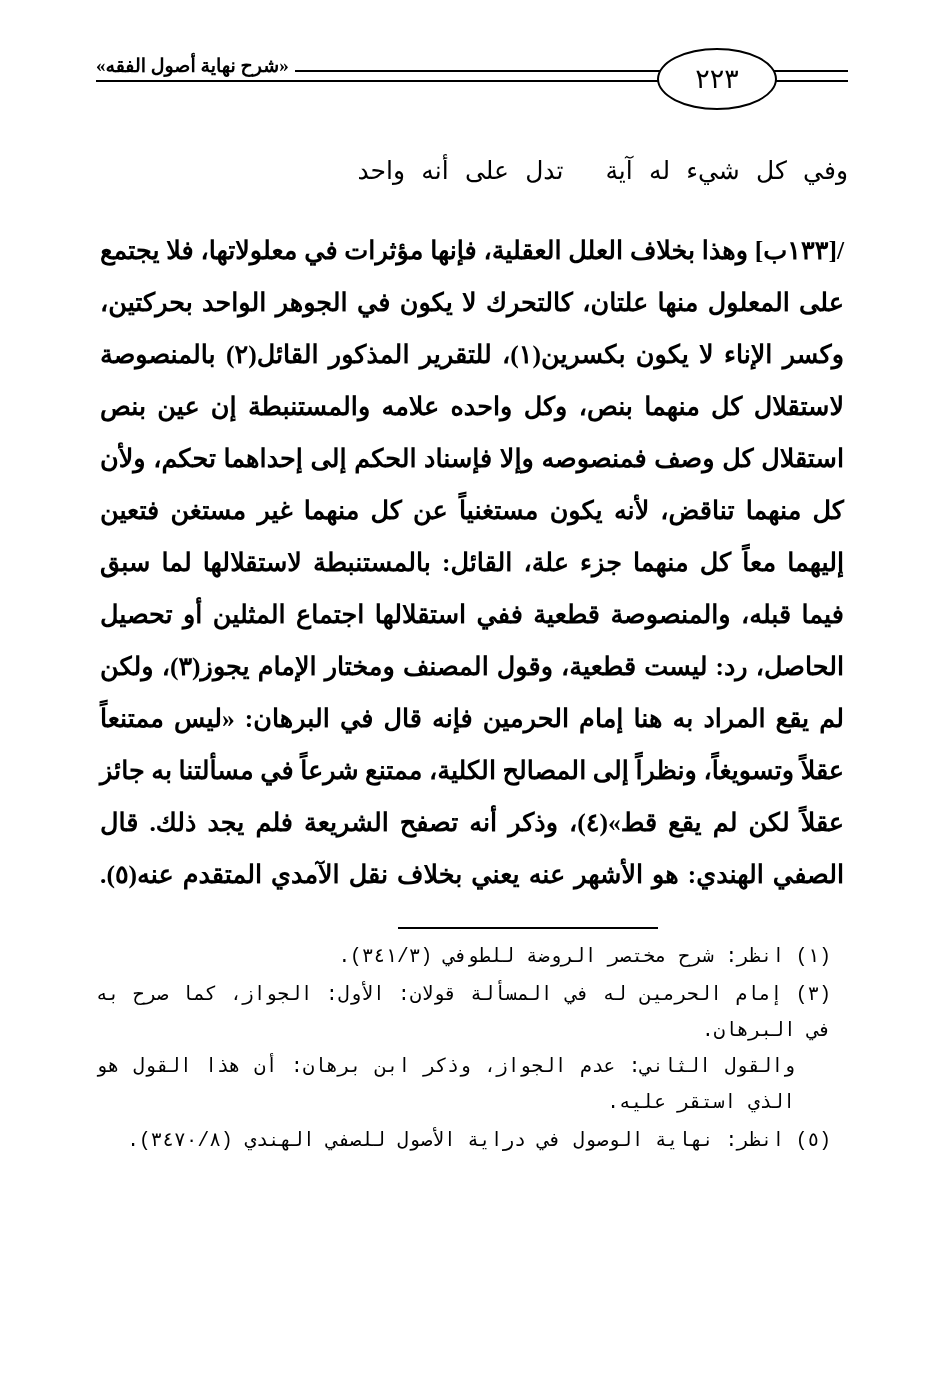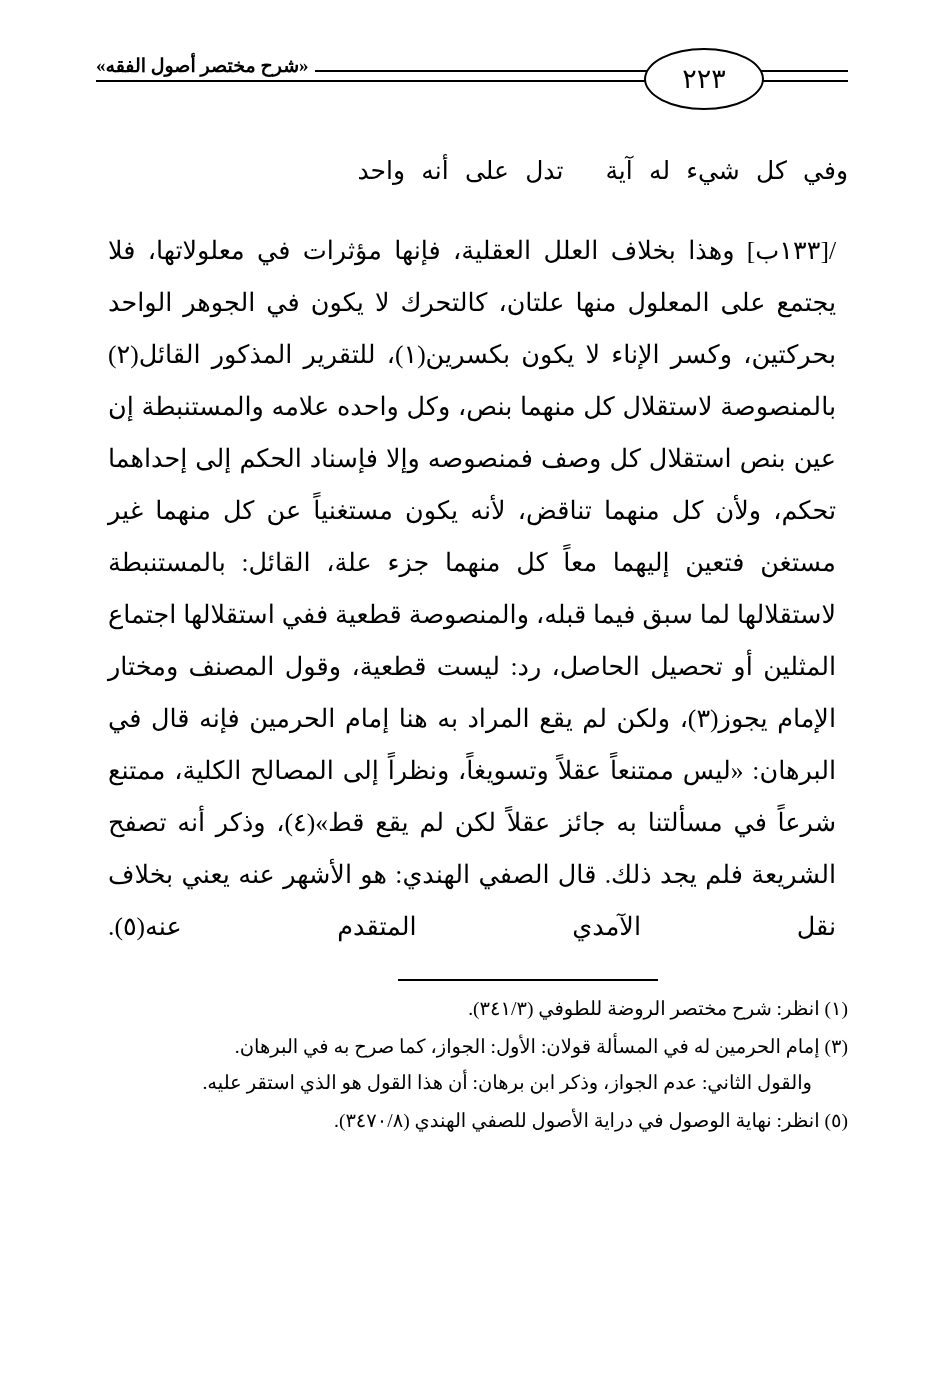--- a/index.html
+++ b/index.html
@@ -42,21 +42,21 @@
     left: 0;
     right: 0;
     height: 2px;
     background: #000;
   }
   .header-rules .rule.top { top: 0; }
   .header-rules .rule.bottom { top: 10px; }
 
   .page-number-badge {
     position: absolute;
-    right: 84px;
+    right: 71px;
     top: 12px;
     width: 116px;
     height: 58px;
     border: 2.5px solid #000;
     border-radius: 50%;
     background: #fff;
     display: flex;
     align-items: center;
     justify-content: center;
     font-size: 27px;
@@ -89,62 +89,64 @@
   
   .body-text {
     margin-top: 40px;
     font-size: 25.5px;
     line-height: 52px;
     text-align: justify;
     text-align-last: justify;
     direction: rtl;
   }
   .body-text p {
-    margin: 12px;
+    margin: 4px;
     text-align: justify;
     text-align-last: justify;
+    font-weight: bold;
   }
 
   
   .fn-sep {
     margin: 26px 0 10px auto;
     width: 260px;
     height: 2px;
     background: #000;
     margin-left: 0;
     margin-right: 190px;
   }
 
   
   .footnotes {
     direction: rtl;
     font-size: 19.5px;
     line-height: 36px;
     text-align: justify;
   }
   .footnotes .fn {
-    margin: 0 0 2px 0;
+    margin: 0 17px 2px 0;
     text-align: justify;
+    font-family: Liberation Mono, monospace;
   }
   .footnotes .fn-body { display: inline; }
   .fn-line { display: block; }
   .fn-line.indent { padding-right: 36px; }
 </style>
 </head>
 <body>
 
 <div class="page">
 
   <div class="header">
     <div class="header-rules">
       <div class="rule top"></div>
       <div class="rule bottom"></div>
     </div>
     <div class="page-number-badge">٢٢٣</div>
-    <div class="book-title">«شرح مختصر أصول الفقه»</div>
+    <div class="book-title">«شرح نهاية أصول الفقه»</div>
   </div>
 
   <div class="verse">
     <span>وفي كل شيء له آية</span><span class="gap"></span><span>تدل على أنه واحد</span>
   </div>
 
   <div class="body-text">
     <p><span>/[١٣٣ب] وهذا بخلاف العلل العقلية، فإنها مؤثرات في معلولاتها، فلا يجتمع على المعلول منها علتان، كالتحرك لا يكون في الجوهر الواحد بحركتين، وكسر الإناء لا يكون بكسرين(١)، للتقرير المذكور القائل(٢) بالمنصوصة لاستقلال كل منهما بنص، وكل واحده علامه والمستنبطة إن عين بنص استقلال كل وصف فمنصوصه وإلا فإسناد الحكم إلى إحداهما تحكم، ولأن كل منهما تناقض، لأنه يكون مستغنياً عن كل منهما غير مستغن فتعين إليهما معاً كل منهما جزء علة، القائل: بالمستنبطة لاستقلالها لما سبق فيما قبله، والمنصوصة قطعية ففي استقلالها اجتماع المثلين أو تحصيل الحاصل، رد: ليست قطعية، وقول المصنف ومختار الإمام يجوز(٣)، ولكن لم يقع المراد به هنا إمام الحرمين فإنه قال في البرهان: «ليس ممتنعاً عقلاً وتسويغاً، ونظراً إلى المصالح الكلية، ممتنع شرعاً في مسألتنا به جائز عقلاً لكن لم يقع قط»(٤)، وذكر أنه تصفح الشريعة فلم يجد ذلك. قال الصفي الهندي: هو الأشهر عنه يعني بخلاف نقل الآمدي المتقدم عنه(٥).</span></p>
   </div>
 

